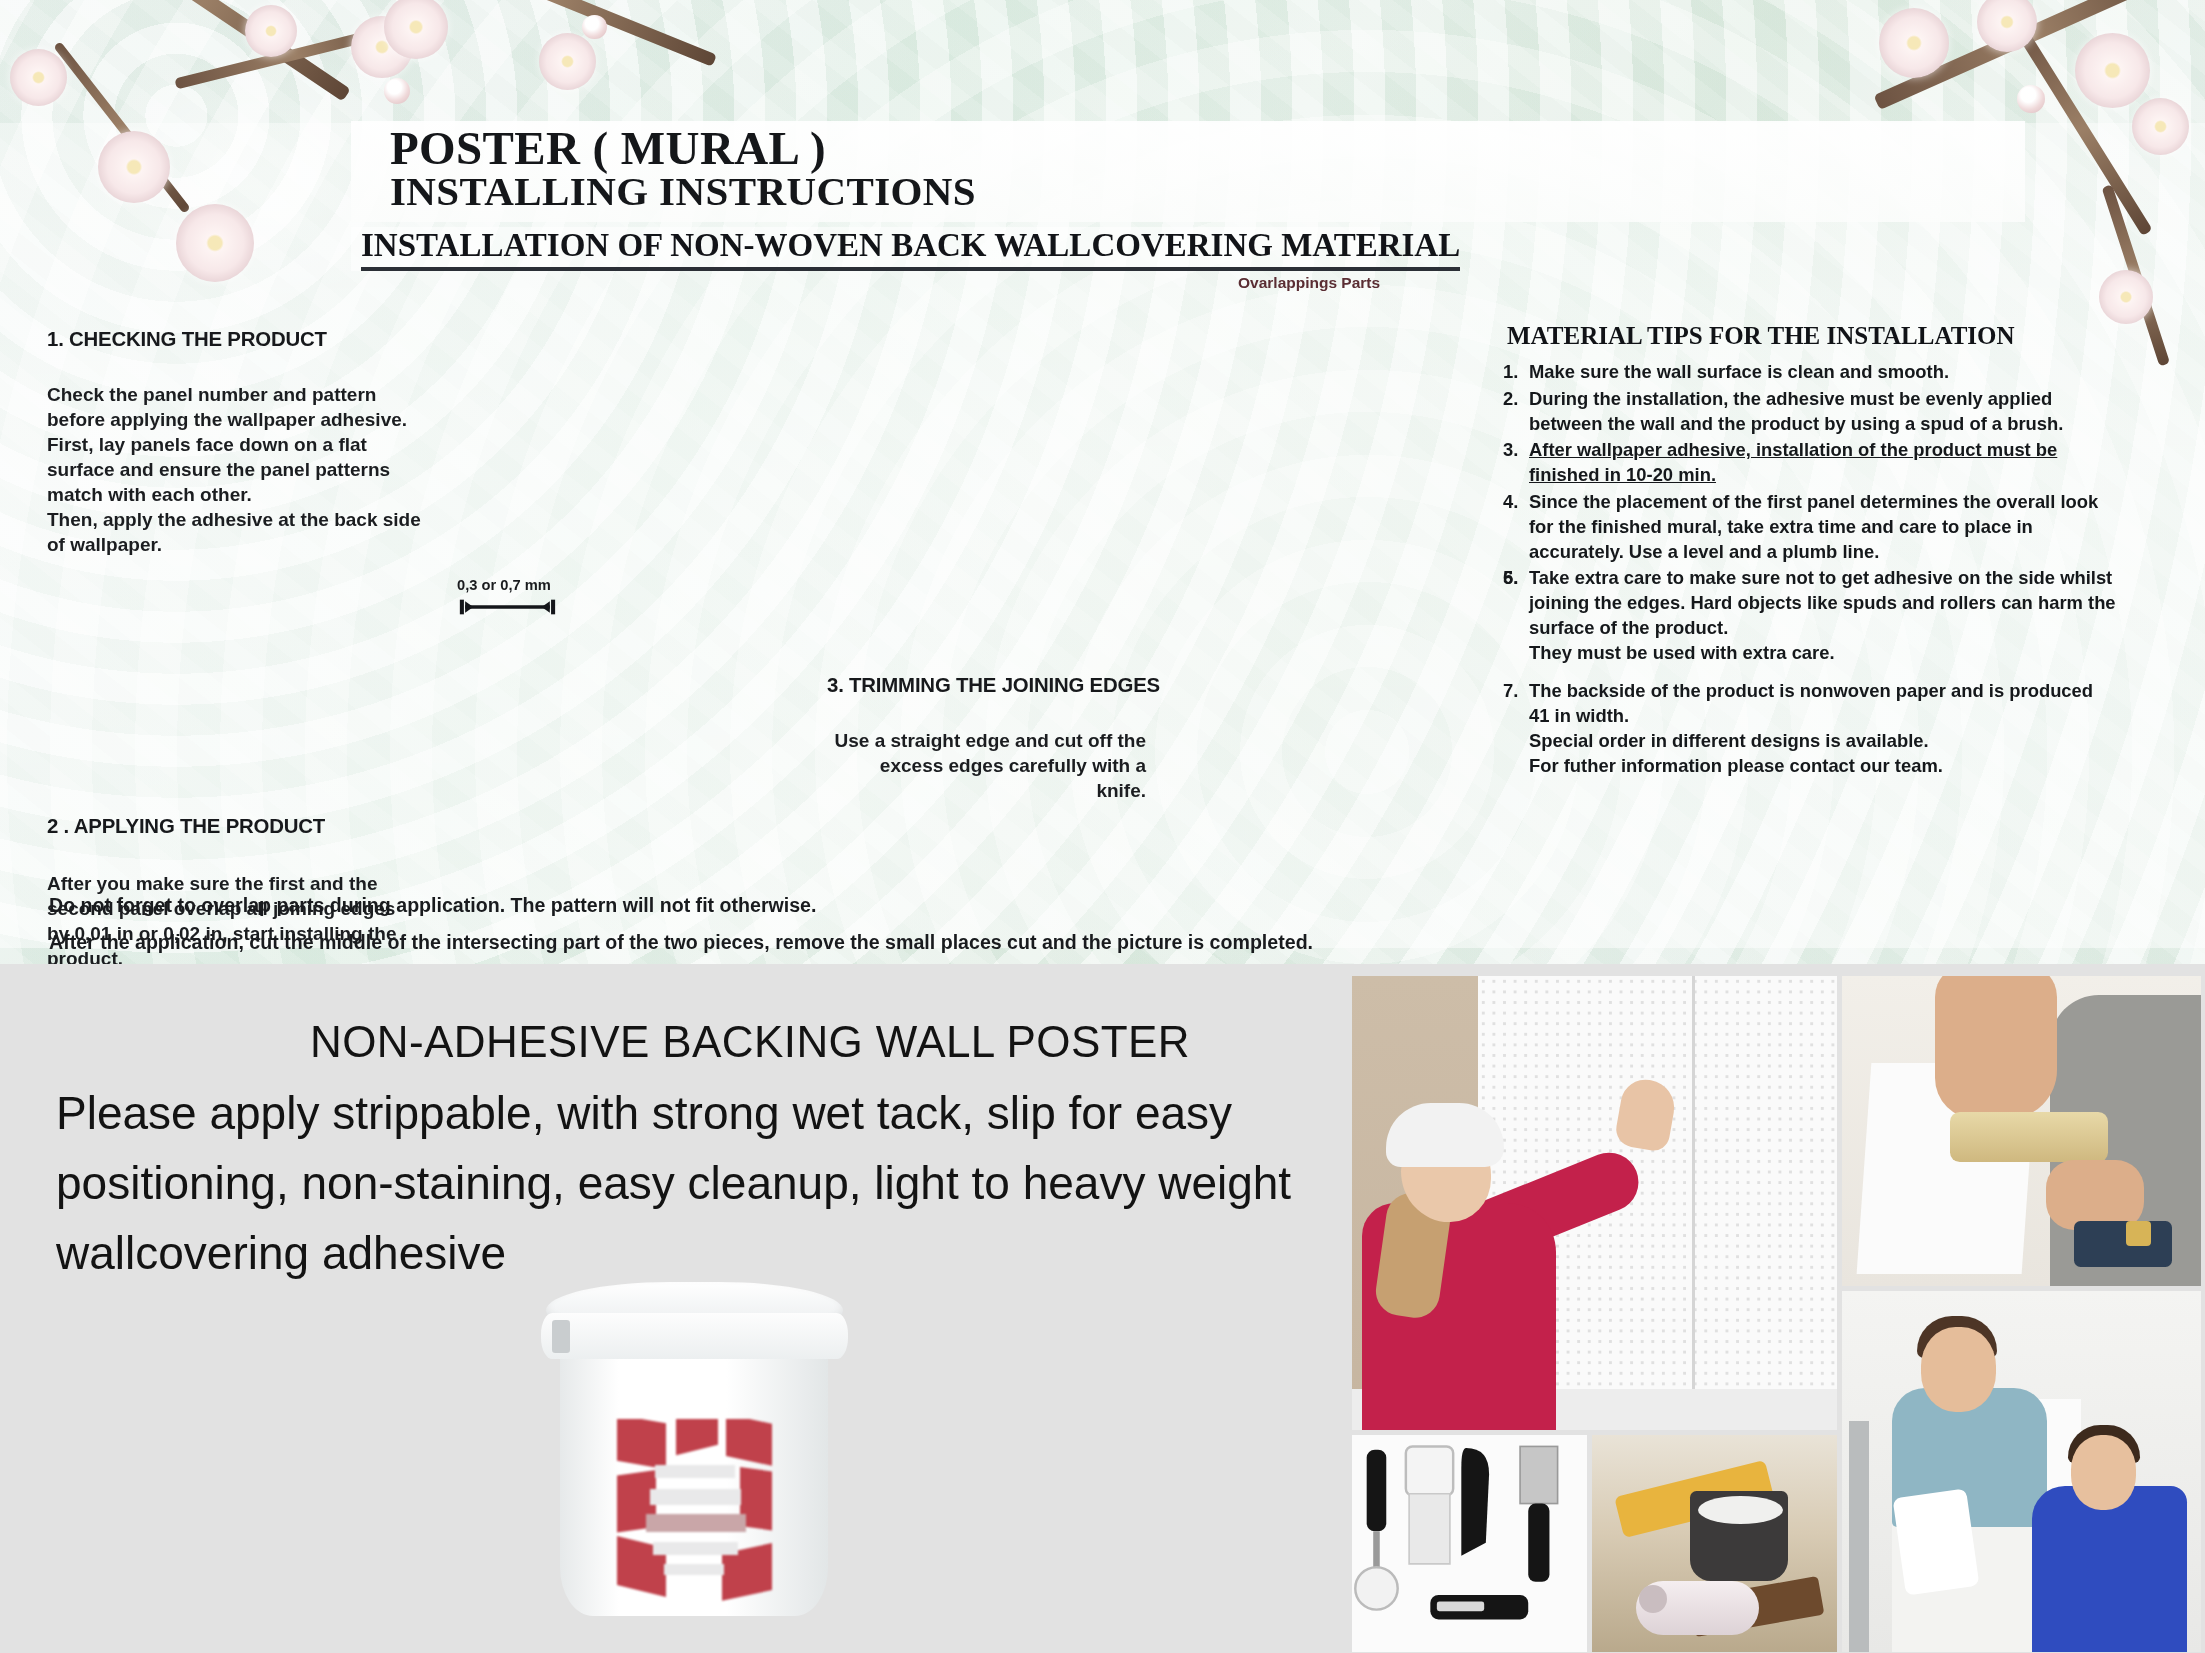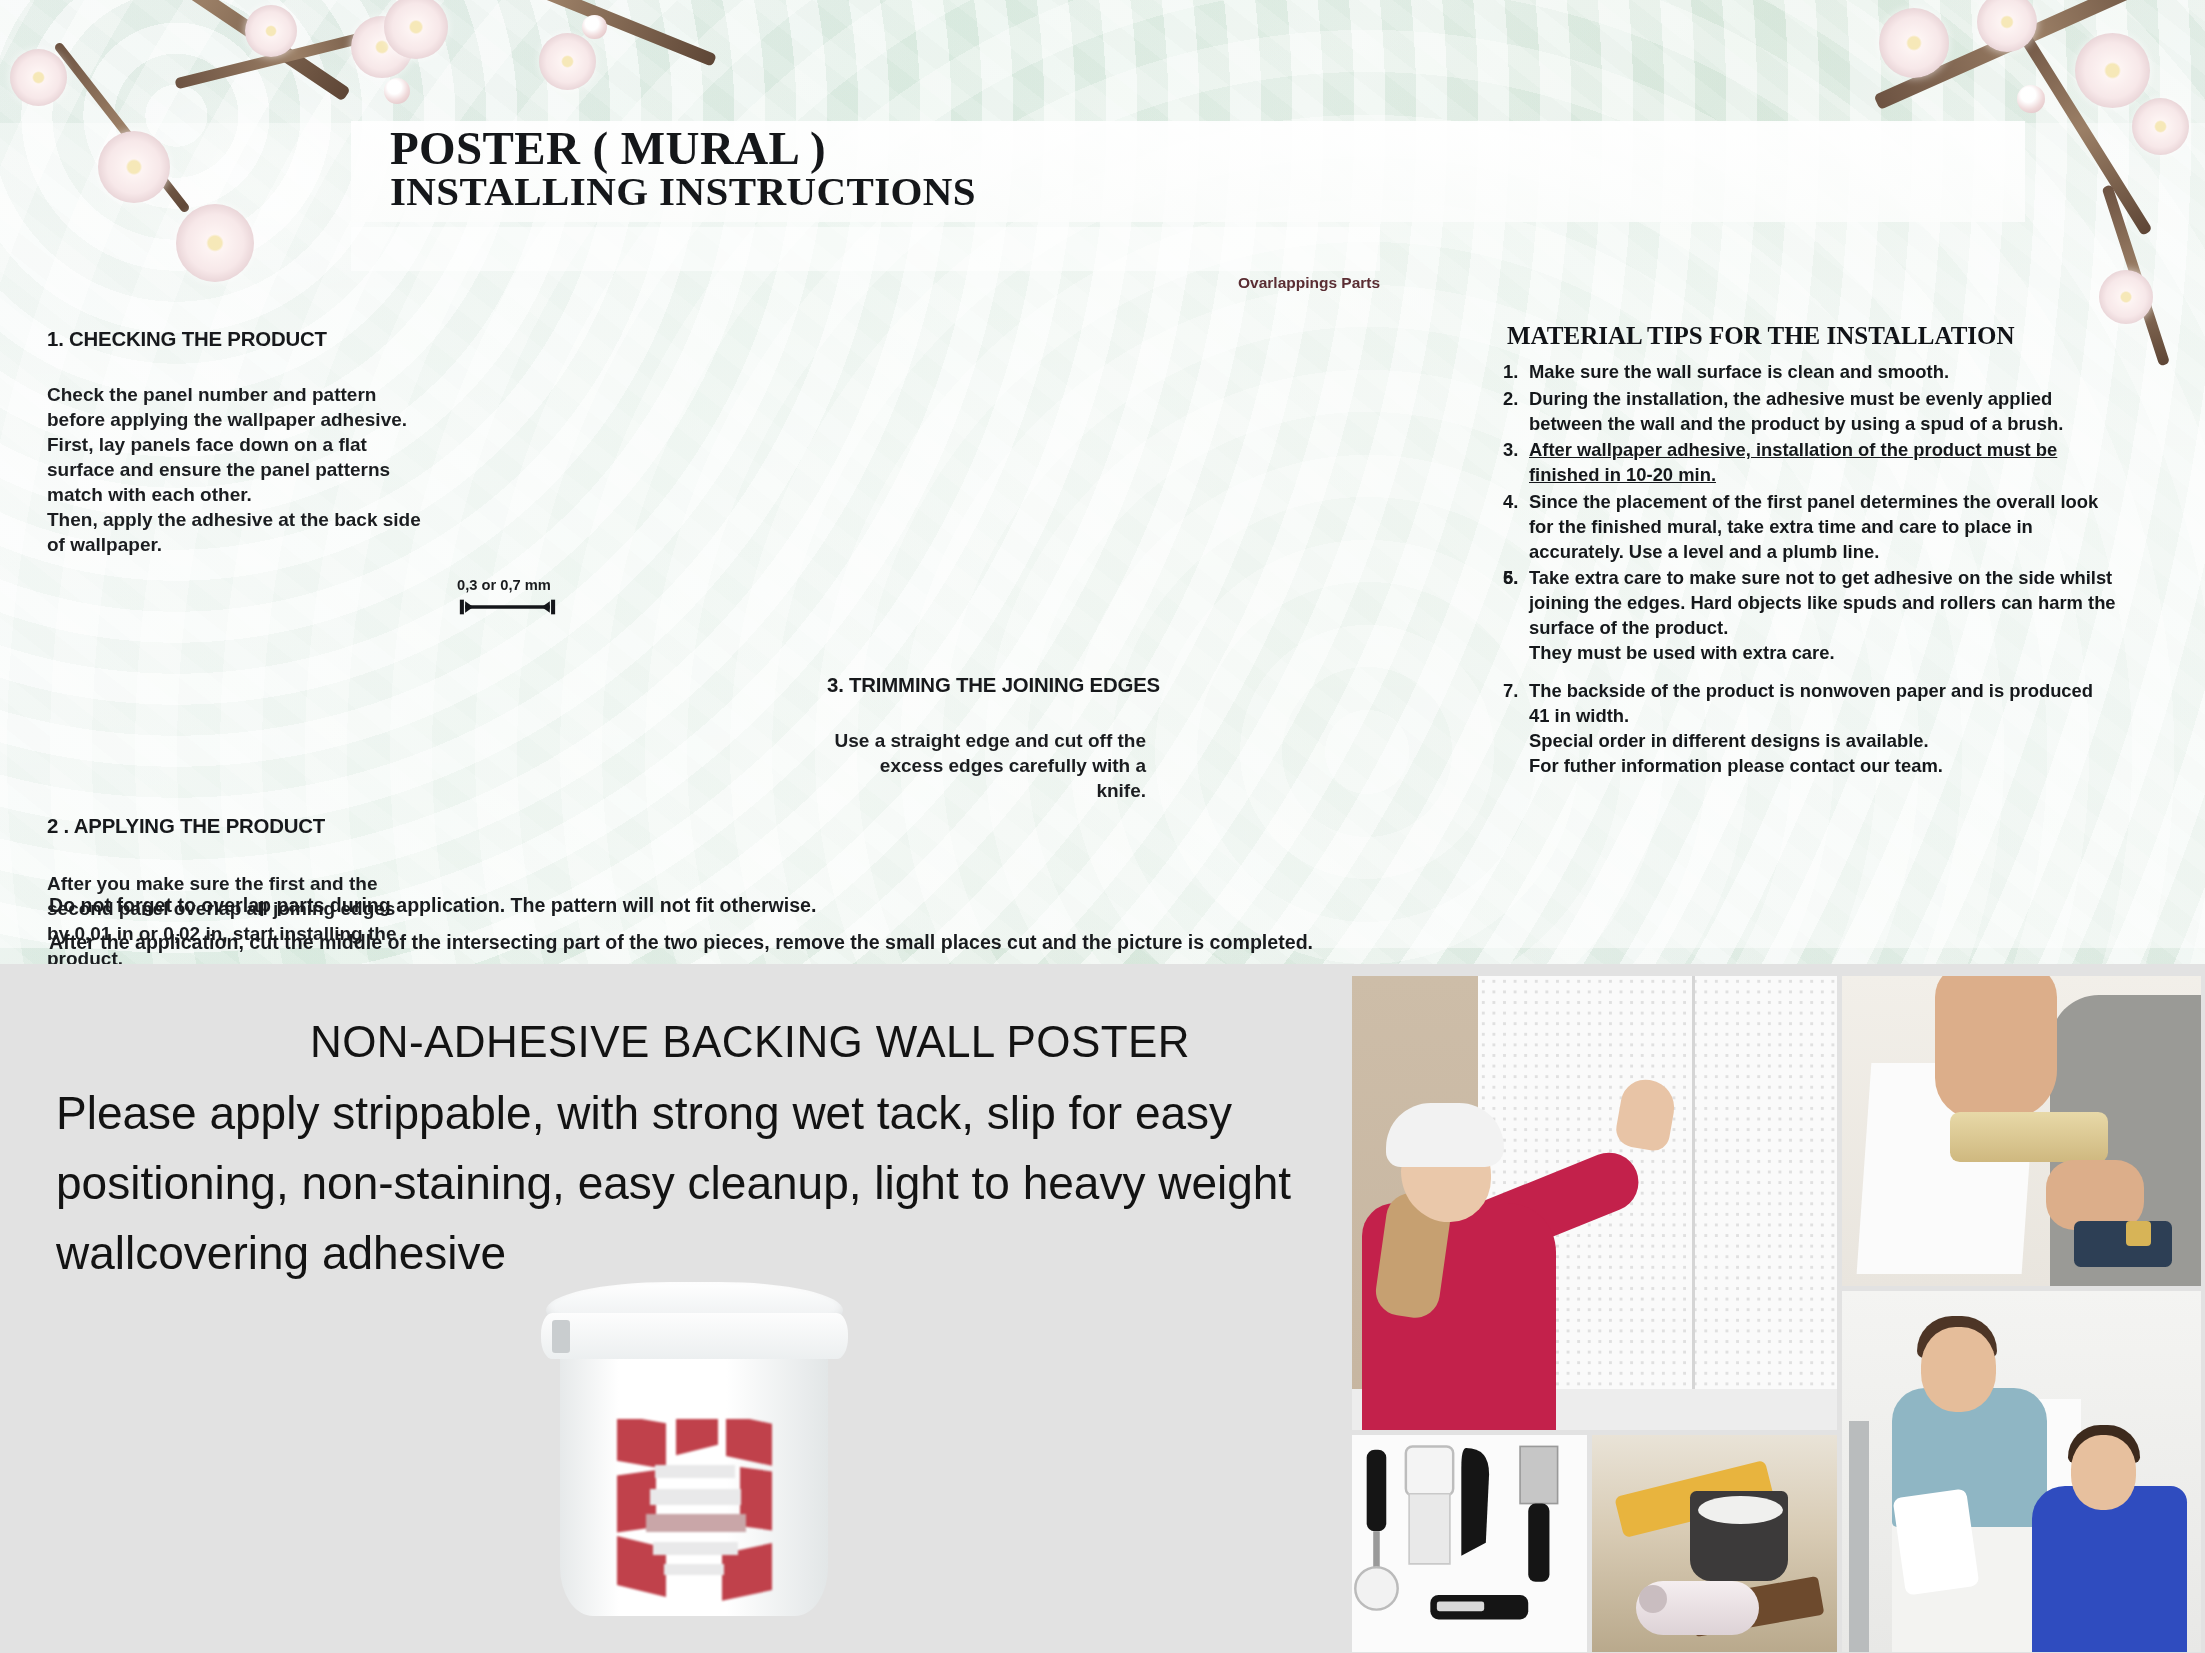--- a/index.html
+++ b/index.html
@@ -235,20 +235,21 @@
     <div class="blossom" style="left:2075px;top:33px;width:75px;height:75px;"></div>
     <div class="blossom" style="left:2132px;top:98px;width:57px;height:57px;"></div>
     <div class="bud" style="left:2017px;top:85px;width:28px;height:28px;"></div>
     <div class="blossom" style="left:2099px;top:270px;width:54px;height:54px;"></div>
   </div>
 
   <div id="headerband"></div>
   <div id="title1">POSTER ( MURAL )</div>
   <div id="title2">INSTALLING INSTRUCTIONS</div>
   <div id="subtitleband"></div>
+  <div id="subtitle">INSTALLATION OF NON-WOVEN BACK WALLCOVERING MATERIAL</div>
 
   <div class="step-head" id="s1h">1. CHECKING THE PRODUCT</div>
   <div class="step-body" id="s1b" style="white-space: pre-line;">Check the panel number and pattern before applying the wallpaper adhesive. First, lay panels face down on a flat surface and ensure the panel patterns match with each other.
 Then, apply the adhesive at the back side of wallpaper.</div>
 
   <div class="step-head" id="s2h">2 . APPLYING THE PRODUCT</div>
   <div class="step-body" id="s2b" style="white-space: pre-line;">After you make sure the first and the second panel overlap all joining edges by 0,01 in or 0,02 in, start installing the product.
 (Repeat steps for remaining panels)</div>
 
   <div class="step-head" id="s3h">3. TRIMMING THE JOINING EDGES</div>

